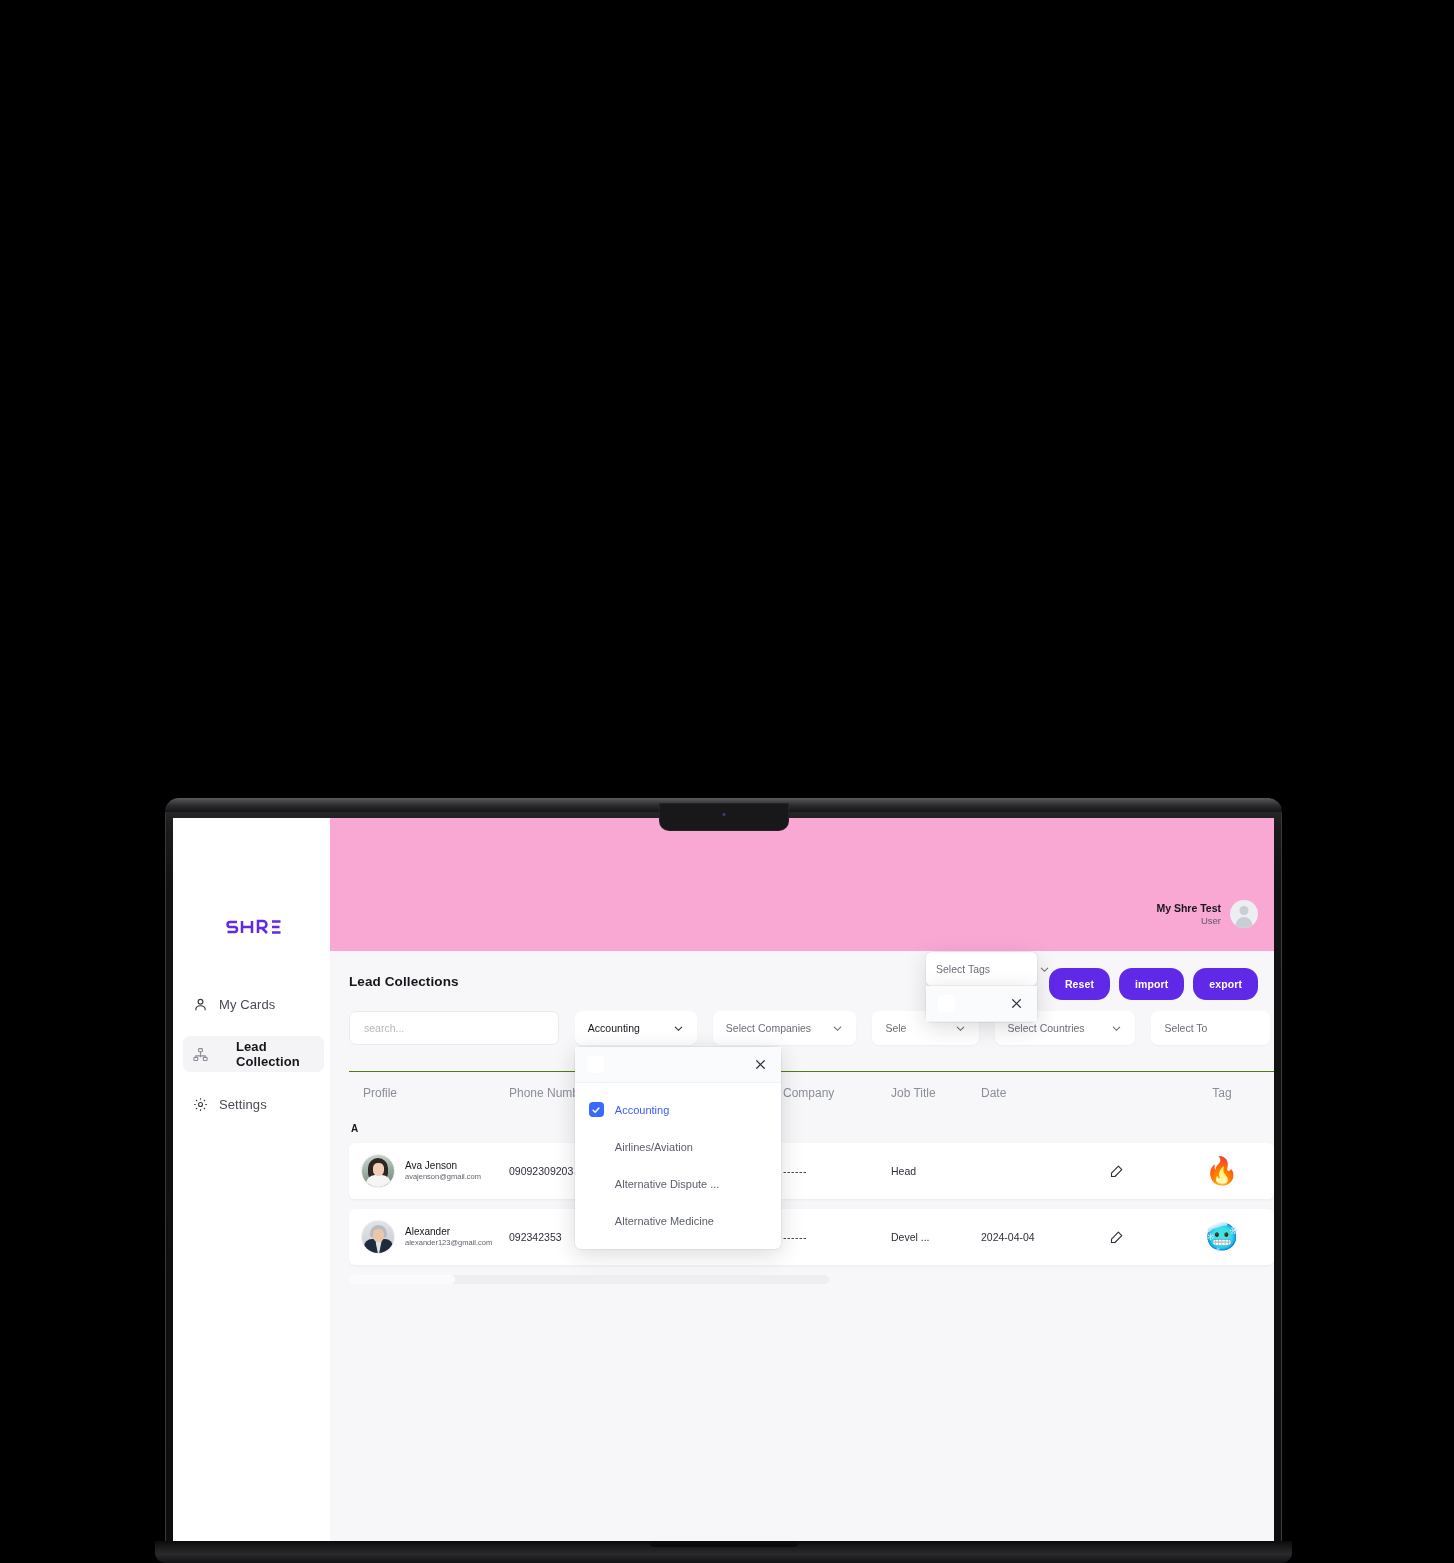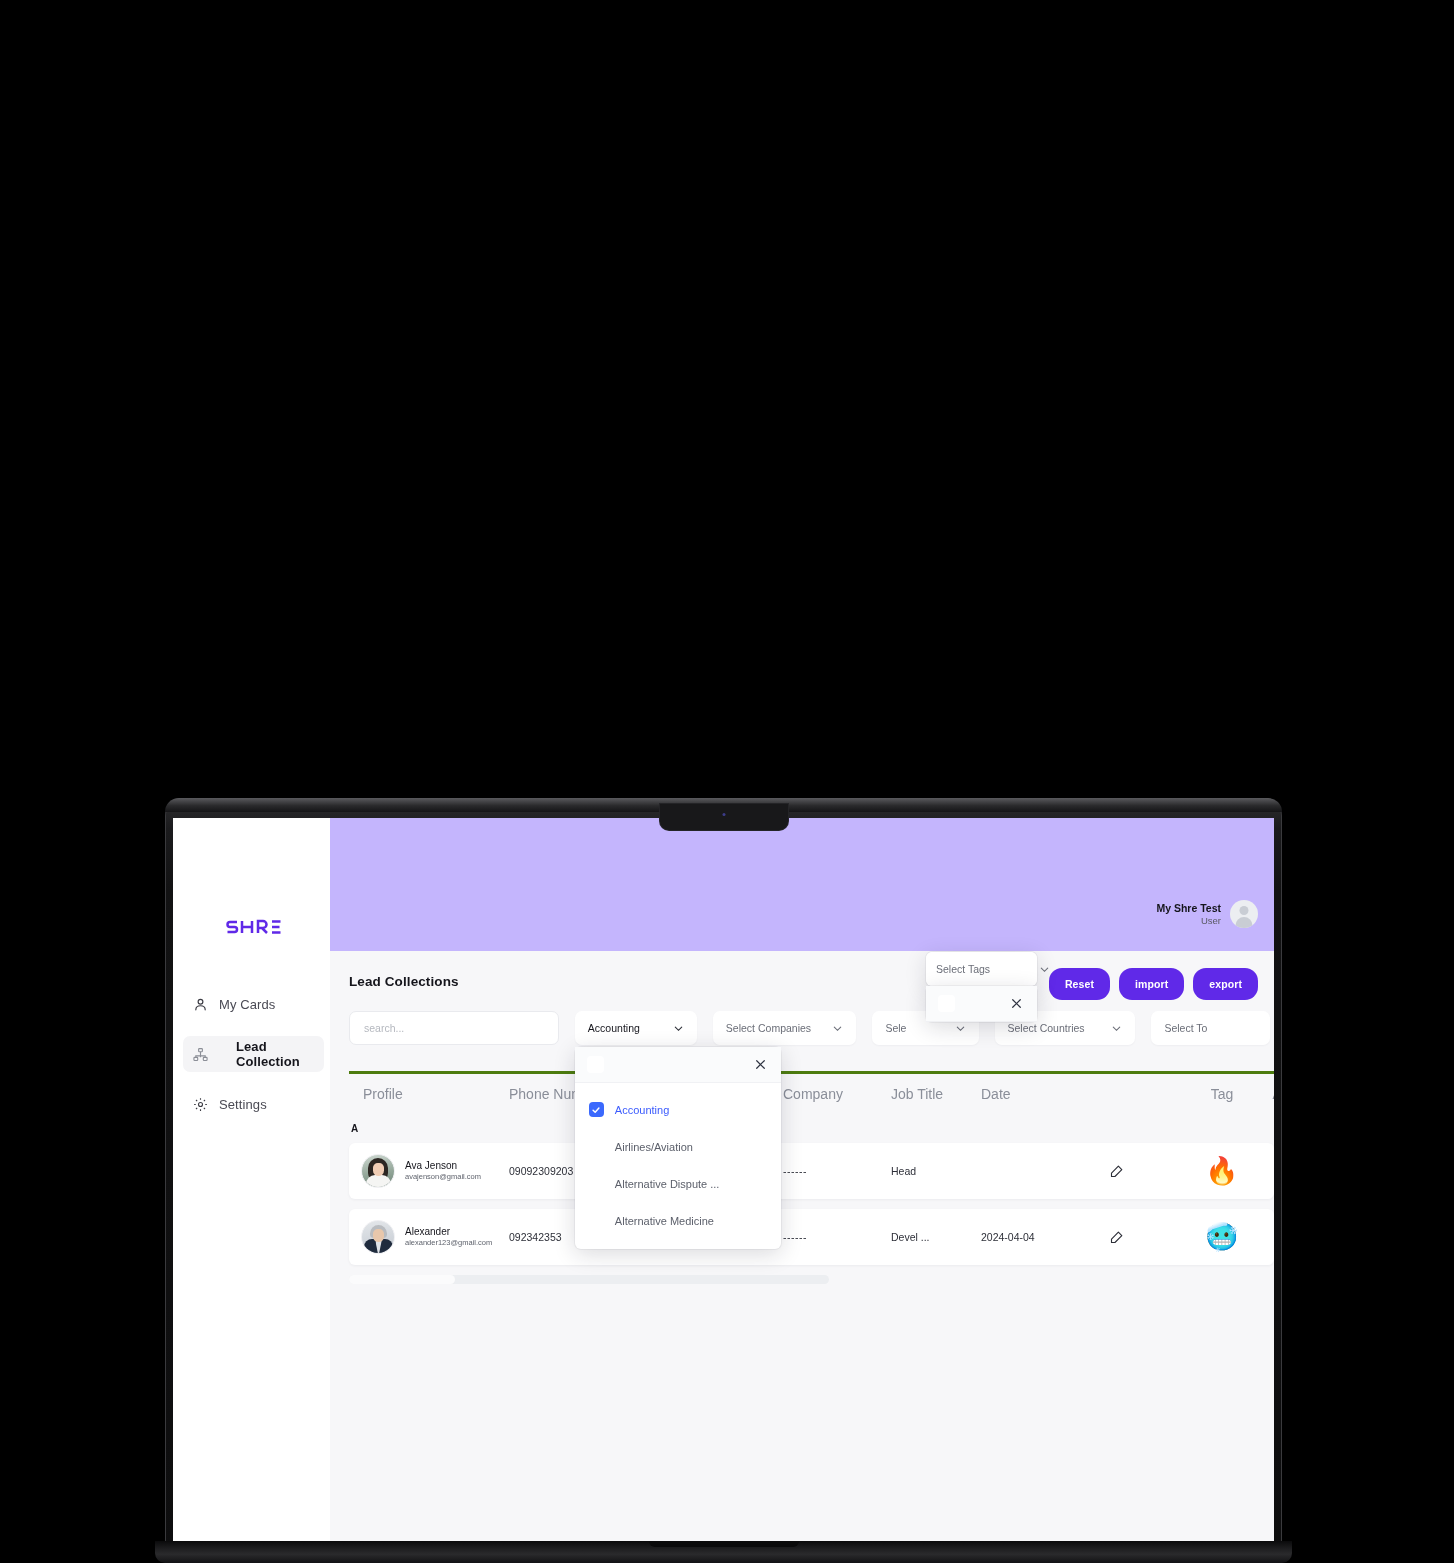--- a/index.html
+++ b/index.html
@@ -78,21 +78,21 @@
   }
   .nav-item.active { background: #f4f4f6; gap: 28px; }
   .nav-item .nav-ico { width: 15px; height: 15px; flex: 0 0 15px; color: #3c3c44; display:flex; align-items:center; justify-content:center;}
   .nav-item .nav-ico svg { width: 15px; height: 15px; display:block; }
   .nav-label { font-size: 13px; color: #4a4a54; letter-spacing:.1px; }
   .nav-item.active .nav-label { color: #15151c; font-weight: 700; }
 
   
   .topbar {
     position: absolute; left: 157px; right: 0; top: 0; height: 133px;
-    background: #c4b5fd;
+    background: #f9a8d4;
   }
   .user-box {
     position: absolute; right: 16px; top: 82px;
     display: flex; align-items: center; gap: 9px;
   }
   .user-text { text-align: right; line-height: 1.25; }
   .user-name { font-size: 10.5px; font-weight: 700; color: #15151c; }
   .user-role { font-size: 9.5px; color: #5a5a64; }
   .avatar {
     width: 28px; height: 28px; border-radius: 50%;
@@ -216,22 +216,22 @@
   }
   .tags-float .select { width: 111px; padding: 0 10px; box-shadow:none;gap:41px; }
   .tags-float .chev { margin-left: 8px; }
 
   
   .table-wrap {
     position: absolute; left: 19px; right: 0; top: 120px;
   }
   .thead {
     display: flex; align-items: center; height: 42px;
-    border-top: 3px solid #4d7c0f;
-    font-size: 14px; color: #8a8e99;
+    border-top: 1px solid #4d7c0f;
+    font-size: 12px; color: #8a8e99;
   }
   .group-label {
     height: 30px; display: flex; align-items: center;
     font-size: 10px; font-weight: 700; color: #15151c; padding-left: 2px;
   }
   .row {
     display: flex; align-items: center;
     background: #fff; border-radius: 6px;
     height: 56px; margin-bottom: 10px;
     box-shadow: 0 1px 3px rgba(25,25,45,.05);

